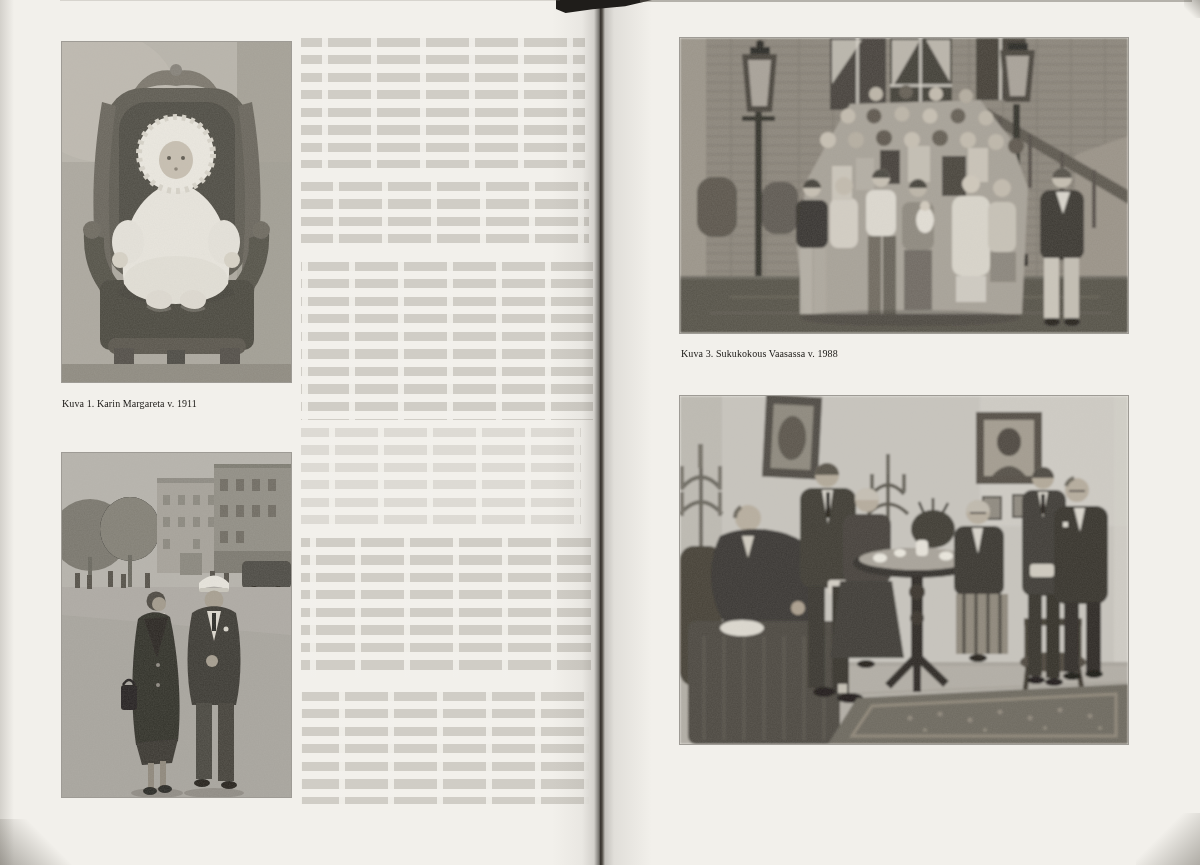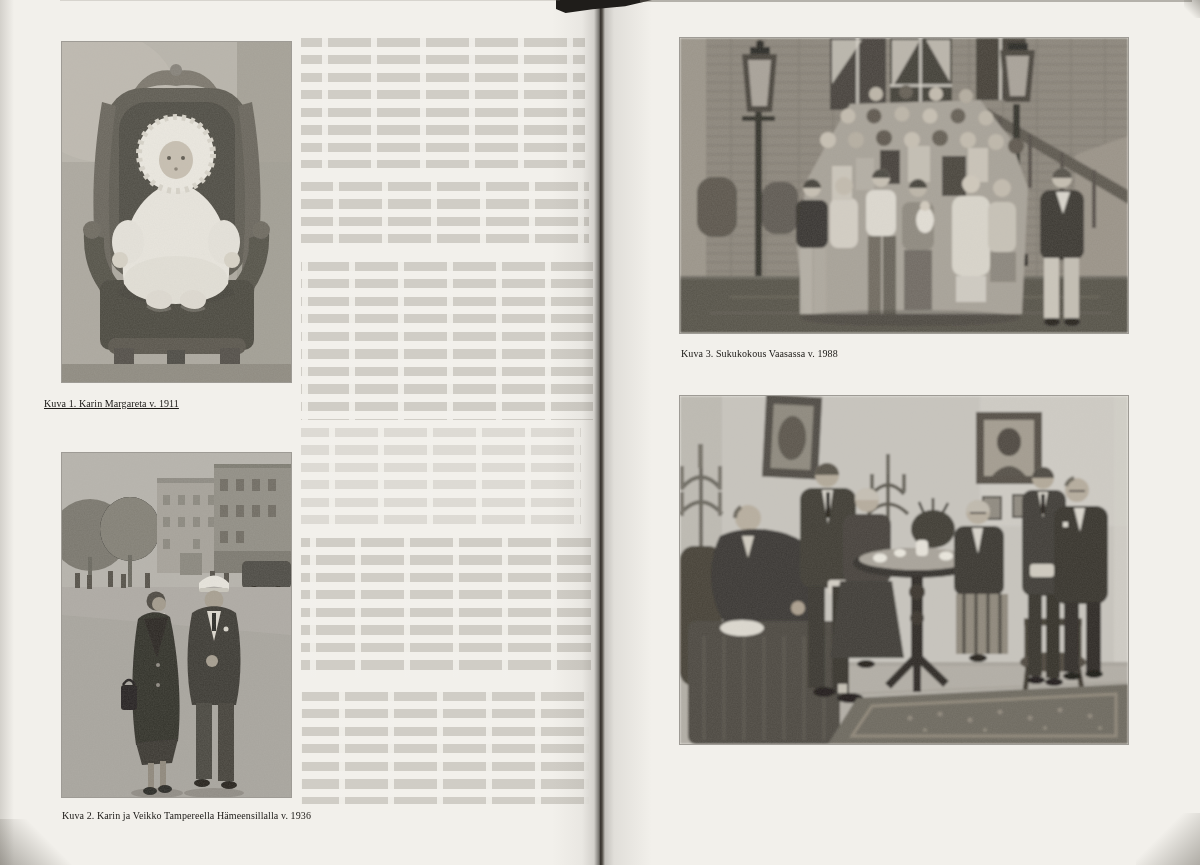--- a/index.html
+++ b/index.html
@@ -100,21 +100,21 @@
         <circle cx="121" cy="116" r="2" fill="#5d584f"></circle>
         <circle cx="114" cy="127" r="1.8" fill="#8a8275"></circle>
         <ellipse cx="97" cy="258" rx="13" ry="10" fill="#dedad1"></ellipse>
         <ellipse cx="131" cy="258" rx="13" ry="10" fill="#dedad1"></ellipse>
         <path d="M85,264 q12,8 24,2" stroke="#6b675e" stroke-width="3" fill="none"></path>
         <path d="M119,264 q12,8 24,2" stroke="#6b675e" stroke-width="3" fill="none"></path>
       </g>
       <rect width="229" height="340" filter="url(#gr1)" opacity=".3"></rect>
     </svg>
   </figure>
-  <div class="cap" style="left:44px;top:393px;text-decoration:underline;">Kuva 1. Karin Margareta v. 1911</div>
+  <div class="cap" style="left:62px;top:393px;">Kuva 1. Karin Margareta v. 1911</div>
 
   <figure style="left:62px;top:453px;">
     <svg width="229" height="344" viewBox="0 0 229 344">
       <defs>
         <filter id="soft2">
             <feGaussianBlur stdDeviation="0.7"></feGaussianBlur>
           </filter>
         <filter id="gr2" x="0" y="0" width="100%" height="100%">
           <feTurbulence type="fractalNoise" baseFrequency="0.8" numOctaves="2" seed="7"></feTurbulence>
           <feColorMatrix type="matrix" values="0 0 0 0 0.56  0 0 0 0 0.55  0 0 0 0 0.51  0 0 0 0.55 0"></feColorMatrix>
@@ -204,21 +204,20 @@
         <circle cx="164" cy="176" r="2.5" fill="#d8d4ca"></circle>
         <circle cx="150" cy="208" r="6" fill="#a59d8f"></circle>
         <rect x="134" y="250" width="16" height="76" fill="#4a473f"></rect>
         <rect x="156" y="250" width="16" height="78" fill="#45423b"></rect>
         <ellipse cx="140" cy="330" rx="8" ry="4" fill="#26241f"></ellipse>
         <ellipse cx="167" cy="332" rx="8" ry="4" fill="#26241f"></ellipse>
       </g>
       <rect width="229" height="344" filter="url(#gr2)" opacity=".3"></rect>
     </svg>
   </figure>
-  <div class="cap" style="left:62px;top:805px;">Kuva 2. Karin ja Veikko Tampereella Hämeensillalla v. 1936</div>
 
   <figure style="left:680px;top:38px;">
     <svg width="448" height="295" viewBox="0 0 448 295">
       <defs>
         <filter id="soft3">
             <feGaussianBlur stdDeviation="0.8"></feGaussianBlur>
           </filter>
         <filter id="gr3" x="0" y="0" width="100%" height="100%">
           <feTurbulence type="fractalNoise" baseFrequency="0.8" numOctaves="2" seed="11"></feTurbulence>
           <feColorMatrix type="matrix" values="0 0 0 0 0.55  0 0 0 0 0.53  0 0 0 0 0.49  0 0 0 0.55 0"></feColorMatrix>

